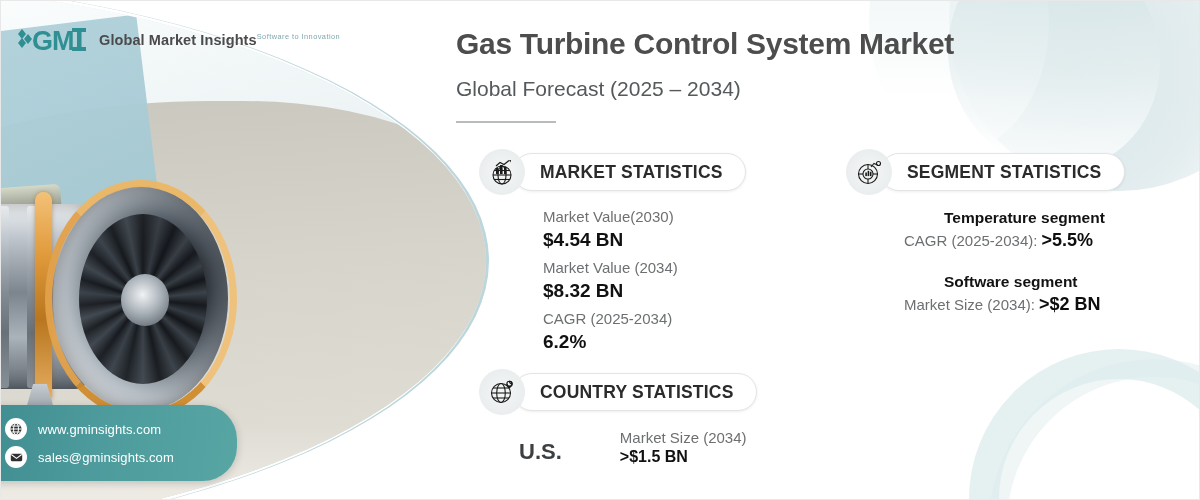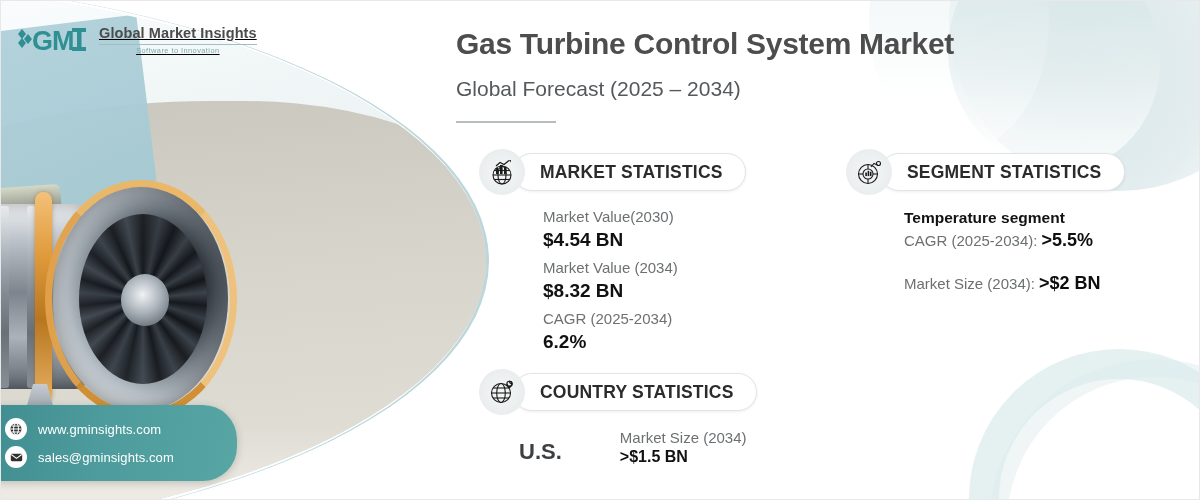--- a/index.html
+++ b/index.html
@@ -181,21 +181,21 @@
     position: absolute; left: 120px; top: 22px;
     width: 120px; height: 28px;
     border-radius: 6px;
     background: linear-gradient(180deg, #d5d9c8 0%, #a3a99b 60%, #7e857a 100%);
     transform: rotate(-4deg);
   }
 
   
   .logo { position: absolute; left: 14px; top: 24px; display: flex; align-items: center; gap: 8px; z-index: 20; }
   .logo-mark { display: flex; align-items: center; }
-  .logo-text-wrap { display: flex; flex-direction: column; line-height: 1; text-decoration: underline; }
+  .logo-text-wrap { display: flex; flex-direction: row; line-height: 1; }
   .logo-title {
     font-size: 14.5px; font-weight: 700; color: #4b4b4b; letter-spacing: .1px;
     white-space: nowrap;
   }
   .logo-rule { height: 1px; background: #9fbfc4; margin: 3px 0 2px 0; }
   .logo-tag {
     font-size: 7.4px; color: #7fa8ae; letter-spacing: .45px;
     text-align: center; white-space: nowrap;
   }
 
@@ -243,21 +243,21 @@
     white-space: nowrap;
   }
 
   .stat-rows { margin-top: 12px; padding-left: 64px; }
   .stat-label { font-size: 15px; color: #6d7072; line-height: 1.35; white-space: nowrap; }
   .stat-value { font-size: 19px; font-weight: 700; color: #111111; line-height: 1.4; white-space: nowrap; margin-bottom: 4px; }
 
   
   .seg-rows { margin-top: 14px; padding-left: 58px; }
   .seg-group { margin-bottom: 22px; }
-  .seg-title { font-size: 15.5px; font-weight: 700; color: #121212; white-space: nowrap; }
+  .seg-title { font-size: 15.5px; font-weight: 700; color: #121212; white-space: nowrap; margin-left: 40px; }
   .seg-line { font-size: 15px; color: #6d7072; white-space: nowrap; margin-top: 3px; }
   .seg-line b { color: #0e0e0e; font-size: 18px; font-weight: 700; }
 
   
   .country-rows { margin-top: 14px; padding-left: 40px; display: flex; align-items: flex-start; gap: 58px; }
   .country-name { font-size: 22px; font-weight: 600; color: #3c4042; white-space: nowrap; padding-top: 10px; }
   .country-right { text-align: left; }
   .country-label { font-size: 15px; color: #6d7072; white-space: nowrap; }
   .country-value { font-size: 16px; font-weight: 700; color: #111111; white-space: nowrap; margin-top: 2px; }
 
@@ -392,20 +392,21 @@
       <div class="head-pill">
         <span>SEGMENT STATISTICS</span>
       </div>
     </div>
     <div class="seg-rows">
       <div class="seg-group">
         <div class="seg-title">Temperature segment</div>
         <div class="seg-line"><span>CAGR (2025-2034): </span><b>&gt;5.5%</b></div>
       </div>
       <div class="seg-group">
+        <div class="seg-title">Software segment</div>
         <div class="seg-line"><span>Market Size (2034): </span><b>&gt;$2 BN</b></div>
       </div>
     </div>
   </div>
 
   <div class="stat-block block-country">
     <div class="block-head">
       <div class="head-icon">
         <svg width="28" height="28" viewBox="0 0 28 28" fill="none" stroke="#1b1b1b" stroke-width="1.1">
           <circle cx="13" cy="15" r="9.5"></circle>

